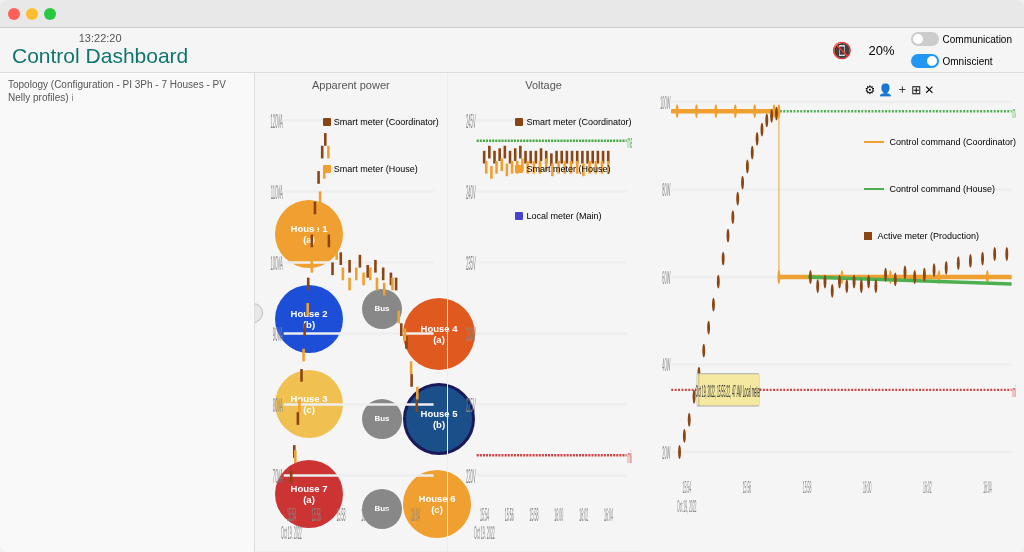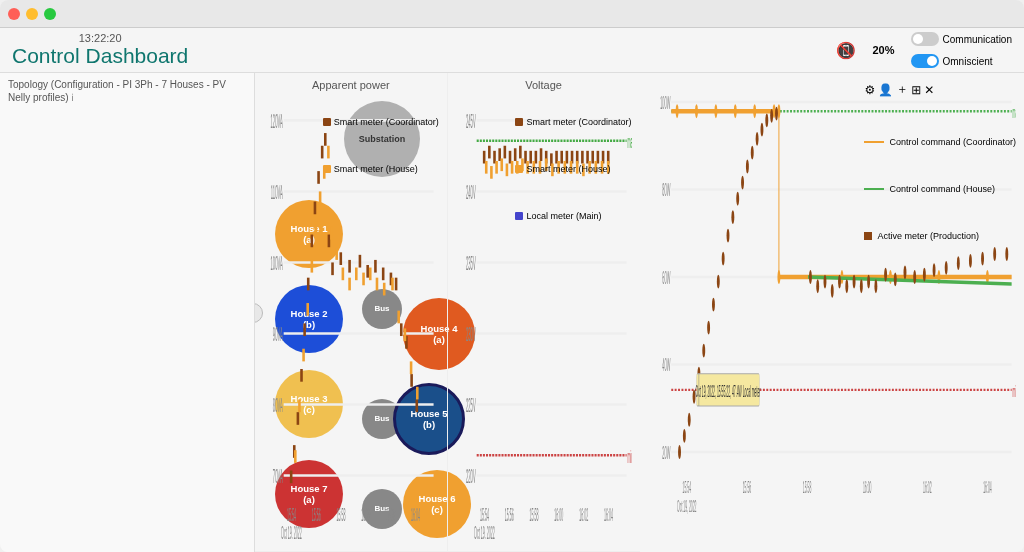--- a/index.html
+++ b/index.html
@@ -80,22 +80,22 @@
       font-size: 21px;
       font-weight: normal;
       color: #0f766e;
     }
     .header-right {
       display: flex;
       align-items: center;
       gap: 16px;
     }
     .percent {
-      font-size: 11px;
-      font-weight: 700;
+      font-size: 13px;
+      font-weight: 400;
     }
     .toggles {
       display: flex;
       flex-direction: column;
       gap: 8px;
       font-size: 10px;
       justify-content: flex-end;
     }
     .toggle-row {
       display: flex;
@@ -295,23 +295,20 @@
 
           <line x1="149" y1="255" x2="165" y2="255" stroke="#888" stroke-width="1.5"></line>
 
           <line x1="149" y1="340" x2="165" y2="340" stroke="#888" stroke-width="1.5"></line>
 
           <line x1="149" y1="425" x2="165" y2="430" stroke="#888" stroke-width="1.5"></line>
 
           <line x1="128" y1="98" x2="128" y2="95" stroke="#333" stroke-width="2"></line>
         </svg>
 
-        <div class="topo-node" style="width:76px;height:76px;background:#b0b0b0;left:90px;top:22px;font-size:9px;color:#333;">
-          <span>Substation</span>
-        </div>
 
         <div class="topo-node topo-bus" style="width:40px;height:40px;background:#888;left:108px;top:210px;font-size:8px;">
           <span>Bus</span>
         </div>
 
         <div class="topo-node topo-bus" style="width:40px;height:40px;background:#888;left:108px;top:320px;font-size:8px;">
           <span>Bus</span>
         </div>
 
         <div class="topo-node topo-bus" style="width:40px;height:40px;background:#888;left:108px;top:410px;font-size:8px;">
@@ -336,21 +333,21 @@
         <div class="topo-node" style="width:68px;height:68px;background:#cc3333;left:21px;top:381px;">
           <span>House 7</span>
           <span>(a)</span>
         </div>
 
         <div class="topo-node" style="width:72px;height:72px;background:#e05a20;left:149px;top:219px;">
           <span>House 4</span>
           <span>(a)</span>
         </div>
 
-        <div class="topo-node" style="width:72px;height:72px;background:#1a4f8a;left:139px;top:304px;border:3px solid #1a1a5a;">
+        <div class="topo-node" style="width:72px;height:72px;background:#1a4f8a;left:149px;top:304px;border:3px solid #1a1a5a;">
           <span>House 5</span>
           <span>(b)</span>
         </div>
 
         <div class="topo-node" style="width:68px;height:68px;background:#f0a030;left:149px;top:391px;">
           <span>House 6</span>
           <span>(c)</span>
         </div>
       </div>
     </div>

